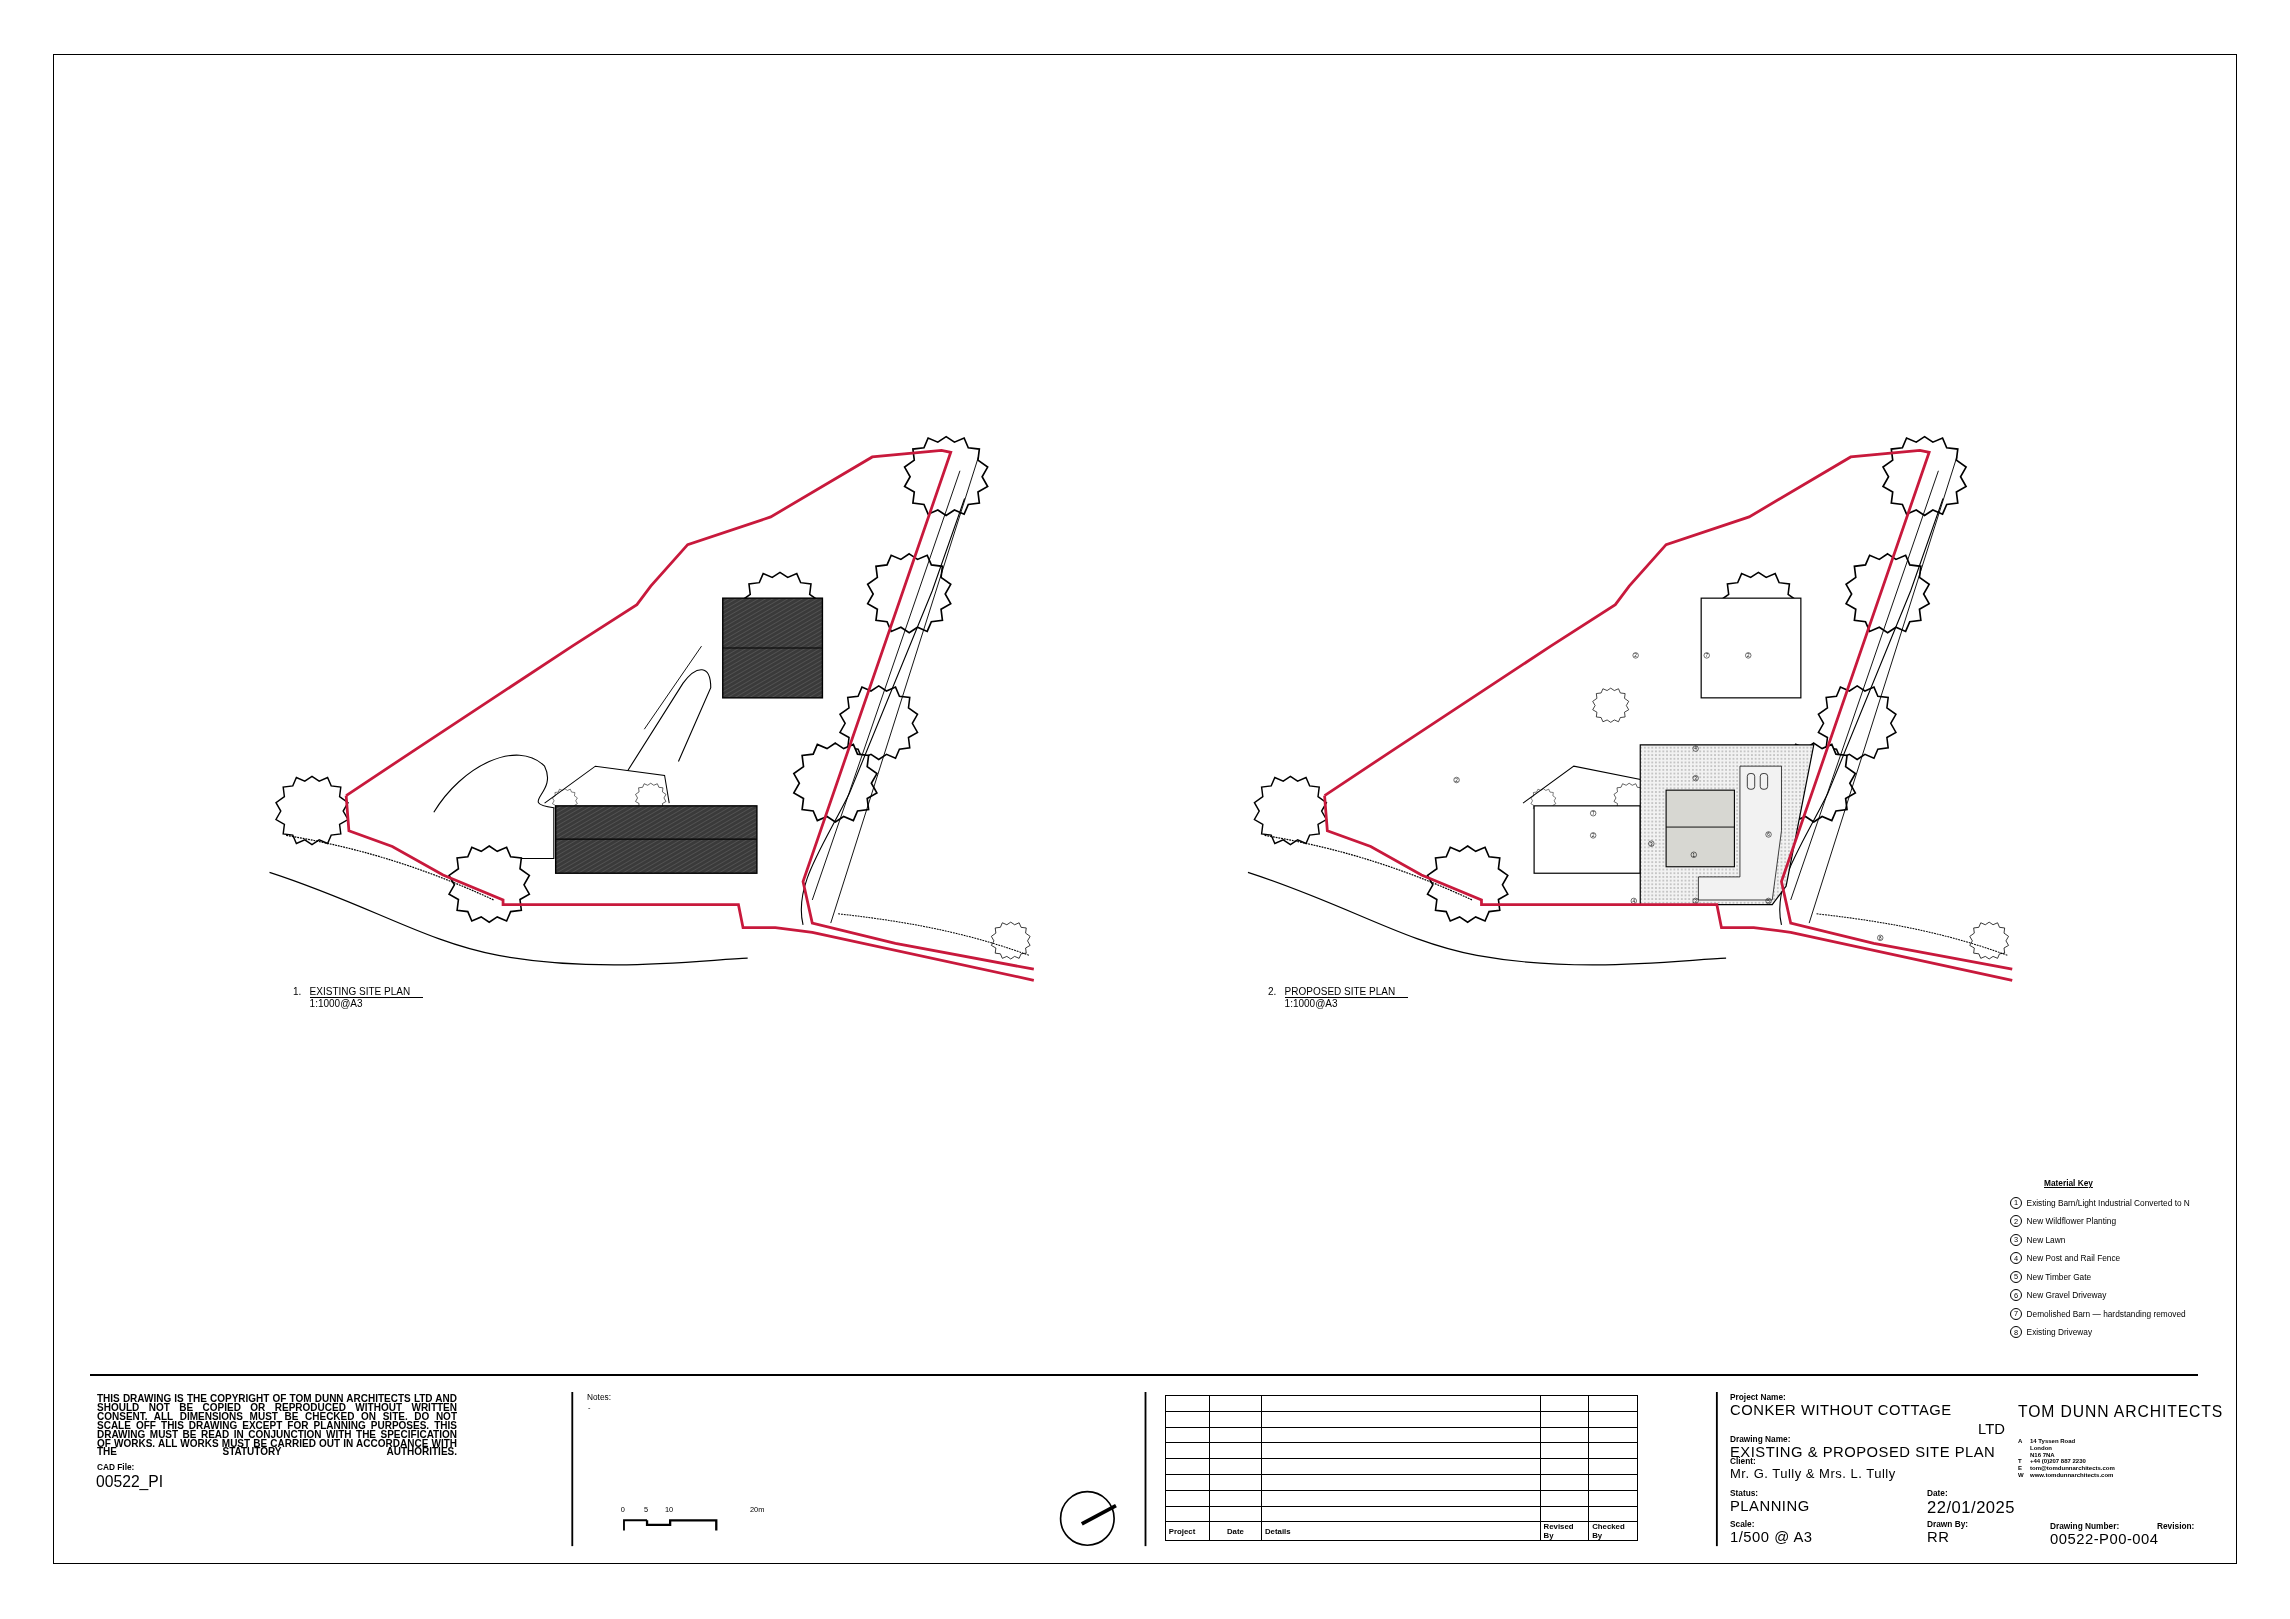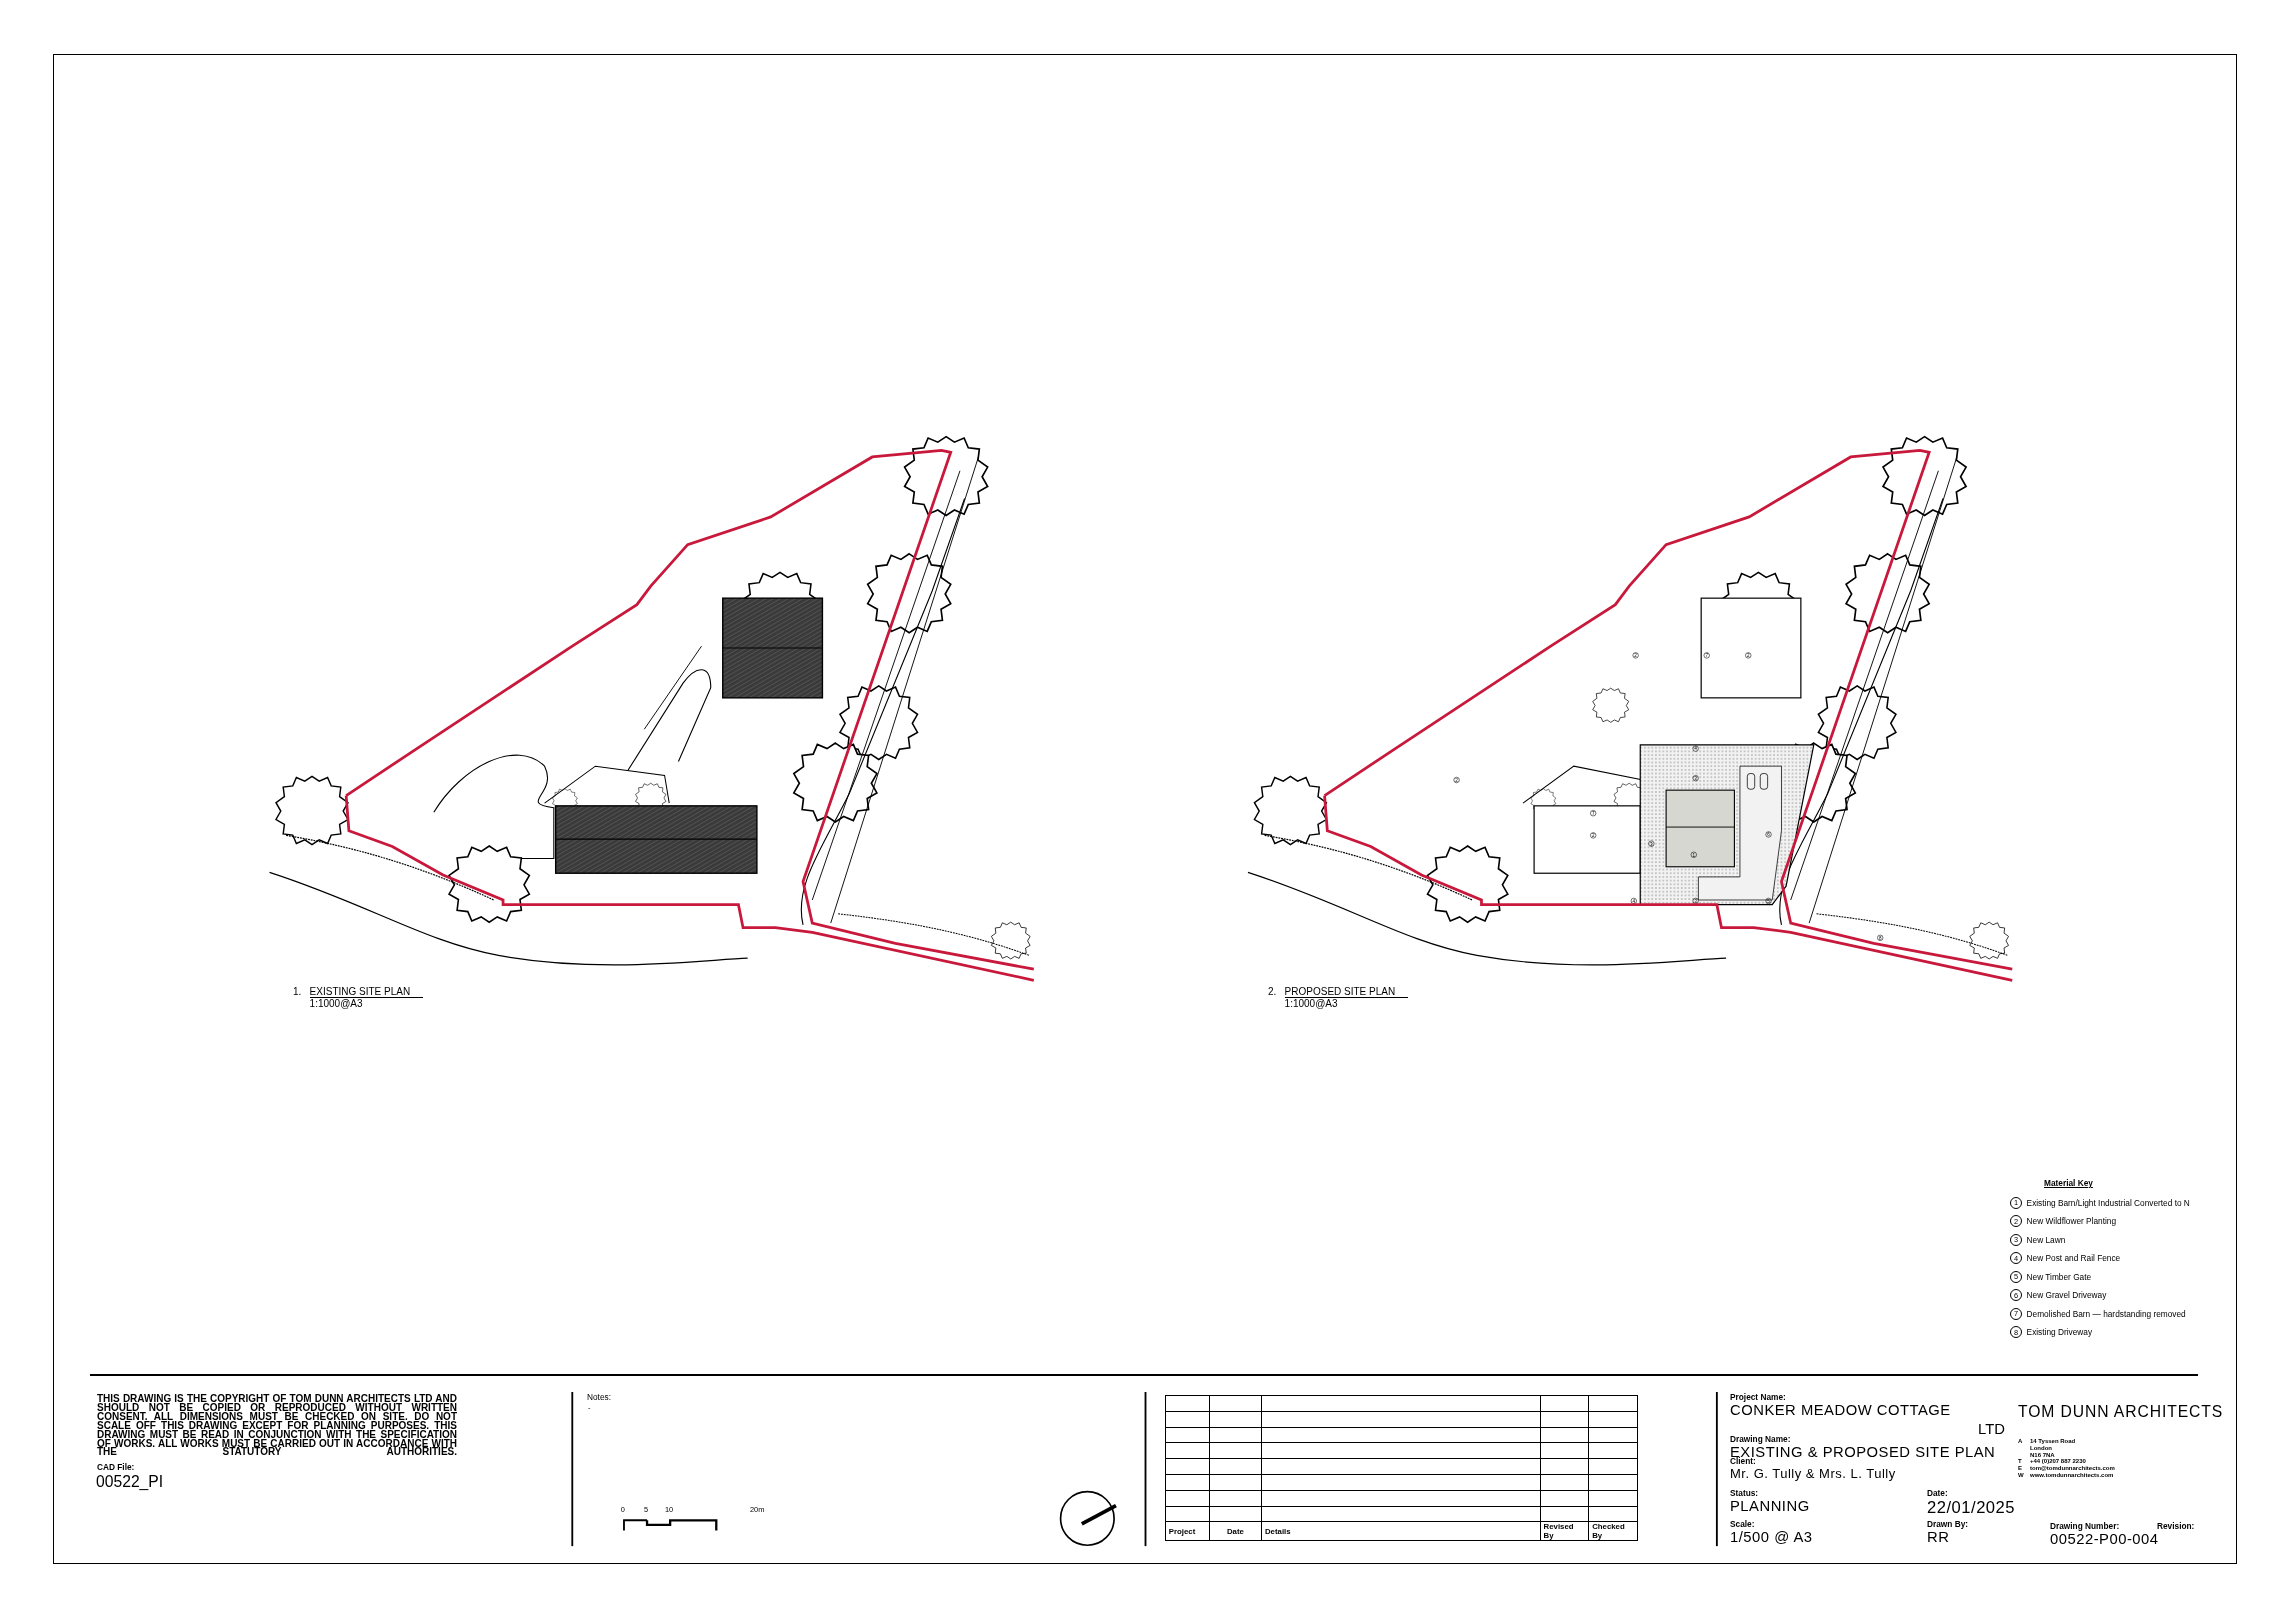--- a/index.html
+++ b/index.html
@@ -365,21 +365,21 @@
       <td style="text-align:center">Date</td>
       <td>Details</td>
       <td>Revised By</td>
       <td>Checked By</td>
     </tr>
   </tbody>
 </table>
 
 <div class="tb" style="left:1730px;top:1392px;">
   <div class="tb-lbl">Project Name:</div>
-  <div class="tb-val">CONKER MEADOW COTTAGE</div>
+  <div class="tb-val">CONKER WITHOUT COTTAGE</div>
 </div>
 <div class="tb" style="left:1730px;top:1426px;margin-top:8px;">
   <div class="tb-lbl">Drawing Name:</div>
   <div class="tb-val">EXISTING &amp; PROPOSED SITE PLAN</div>
 </div>
 <div class="tb" style="left:1730px;top:1456px;">
   <div class="tb-lbl">Client:</div>
   <div class="tb-val" style="font-size:13px">Mr. G. Tully &amp; Mrs. L. Tully</div>
 </div>
 <div class="tb" style="left:1730px;top:1488px;">

